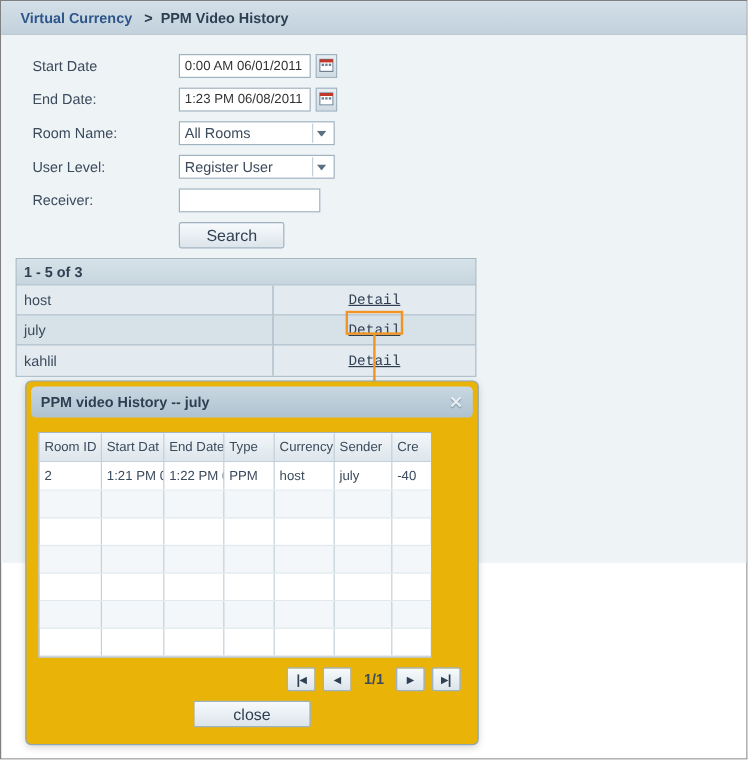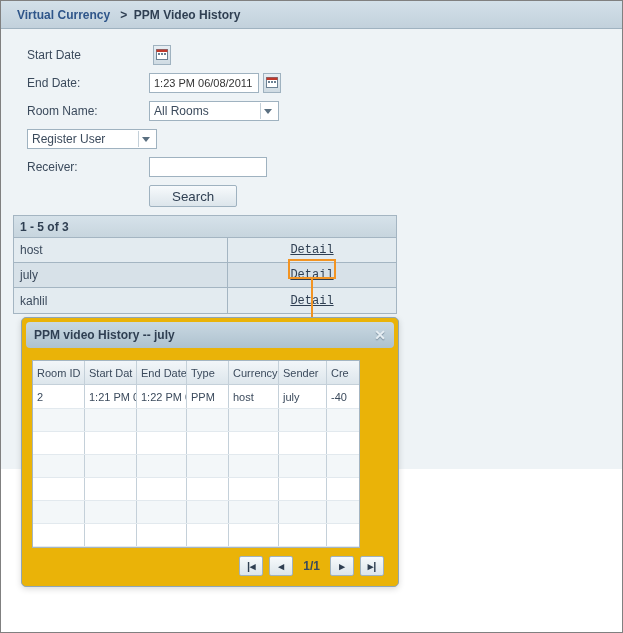--- a/index.html
+++ b/index.html
@@ -264,20 +264,21 @@
       <span class="crumb">PPM Video History</span>
     </div>
   </div>
 
   <div class="body">
 
     <div class="form-area">
 
       <div class="form-row">
         <div class="form-label">Start Date</div>
+        <input class="text-input" value="0:00 AM 06/01/2011" style="">
         <div class="cal-btn">
           <span>
             <svg viewBox="0 0 12 12">
                 <rect x="0.5" y="1.5" width="11" height="10" fill="#fff" stroke="#6b8193"></rect>
                 <rect x="0.5" y="1.5" width="11" height="2.5" fill="#c0392b"></rect>
                 <rect x="2" y="5" width="2" height="2" fill="#6b8193"></rect>
                 <rect x="5" y="5" width="2" height="2" fill="#6b8193"></rect>
                 <rect x="8" y="5" width="2" height="2" fill="#6b8193"></rect>
               </svg>
           </span>
@@ -306,20 +307,21 @@
           <span>All Rooms</span>
           <span class="select-caret">
             <svg width="8" height="5" viewBox="0 0 8 5">
                 <path d="M0 0 L8 0 L4 5 Z" fill="#5a6f80"></path>
               </svg>
           </span>
         </div>
       </div>
 
       <div class="form-row">
+        <div class="form-label">User Level:</div>
         <div class="select-wrap">
           <span>Register User</span>
           <span class="select-caret">
             <svg width="8" height="5" viewBox="0 0 8 5">
                 <path d="M0 0 L8 0 L4 5 Z" fill="#5a6f80"></path>
               </svg>
           </span>
         </div>
       </div>
 
@@ -442,17 +444,20 @@
         </div>
 
         <div class="pager">
           <div class="pbtn">|◂</div>
           <div class="pbtn">◂</div>
           <span class="page-num">1/1</span>
           <div class="pbtn">▸</div>
           <div class="pbtn">▸|</div>
         </div>
 
+        <div class="close-row">
+          <button class="btn" style="padding:0 32px;">close</button>
+        </div>
       </div>
     </div>
 
   </div>
 </div>
 
 </body></html>

